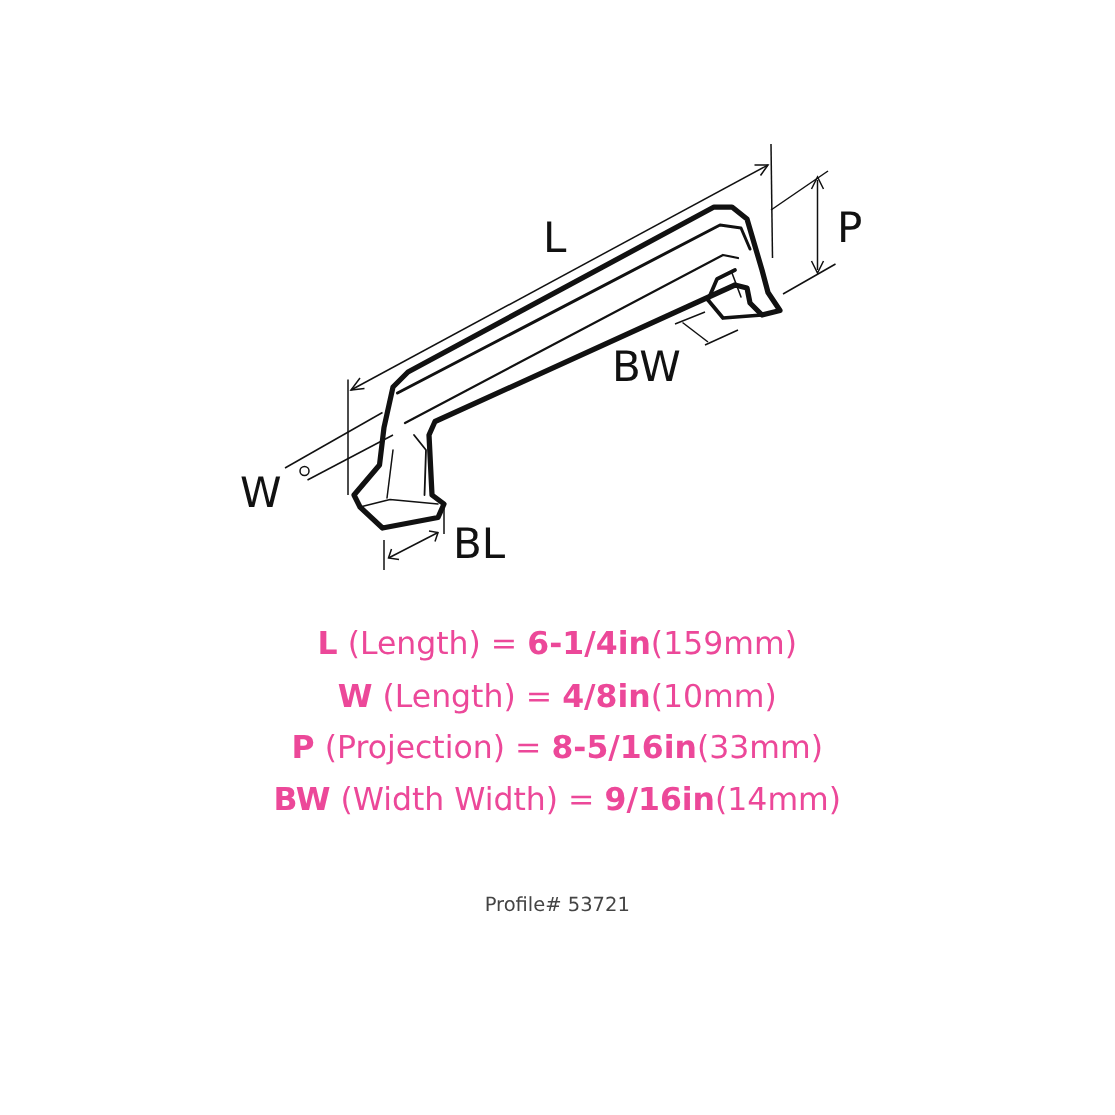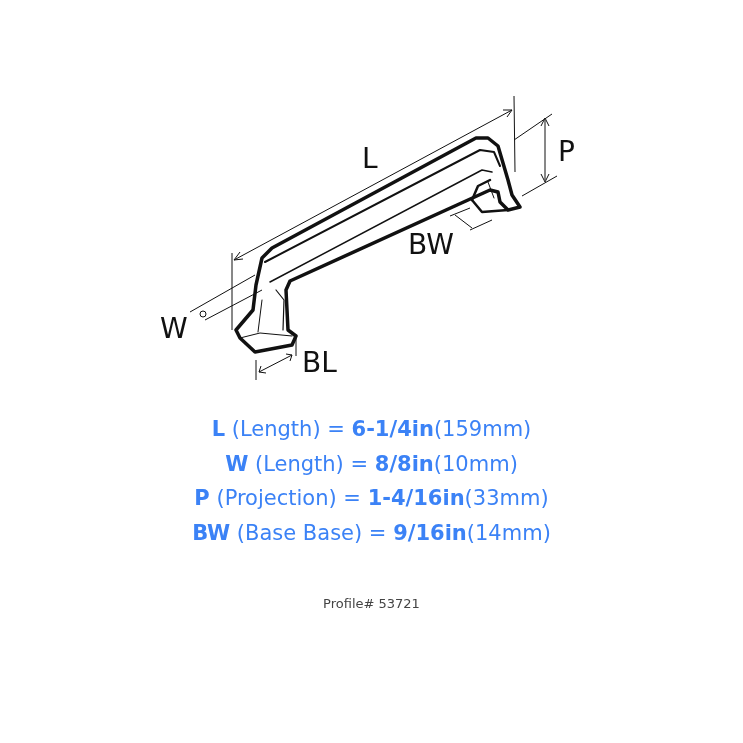--- a/index.html
+++ b/index.html
@@ -1,20 +1,20 @@
 <!DOCTYPE html>
 <html><head>
 <meta charset="utf-8">
 <style>
   html, body { margin:0; padding:0; background:#ffffff; }
   body { width:743px; height:743px; position:relative; overflow:hidden; font-family:"DejaVu Sans", sans-serif; color:#111; }
   .diagram { position:absolute; left:0; top:0; width:743px; height:400px; }
   .lbl { position:absolute; font-size:28px; color:#111; font-weight:normal; }
   .specs { position:absolute; left:0; top:412px; width:743px; text-align:center; }
-  .spec-line { font-size:21px; line-height:34.5px; white-space:nowrap; color:#3b82f6; }
+  .spec-line { font-size:21px; line-height:34.5px; white-space:nowrap; color:#ec4899; }
   .spec-line .key { font-weight:bold; }
   .spec-line .val { font-weight:bold; }
   .profile { position:absolute; left:0; top:596px; width:743px; text-align:center; font-size:13px; color:#444; }
 </style>
 </head>
 <body>
 
 <div class="diagram">
   <svg width="743" height="400" viewBox="0 0 743 400">
     <g fill="none" stroke="#111" stroke-linecap="round" stroke-linejoin="round">
@@ -67,23 +67,23 @@
   <div class="lbl" style="left:408px;top:228px;">BW</div>
   <div class="lbl" style="left:160px;top:312px;">W</div>
   <div class="lbl" style="left:302px;top:346px;">BL</div>
 </div>
 
 <div class="specs">
   <div class="spec-line">
     <span class="key">L</span><span> (Length) = </span><span class="val">6-1/4in</span><span>(159mm)</span>
   </div>
   <div class="spec-line">
-    <span class="key">W</span><span> (Length) = </span><span class="val">8/8in</span><span>(10mm)</span>
+    <span class="key">W</span><span> (Length) = </span><span class="val">4/8in</span><span>(10mm)</span>
   </div>
   <div class="spec-line">
-    <span class="key">P</span><span> (Projection) = </span><span class="val">1-4/16in</span><span>(33mm)</span>
+    <span class="key">P</span><span> (Projection) = </span><span class="val">8-5/16in</span><span>(33mm)</span>
   </div>
   <div class="spec-line">
-    <span class="key">BW</span><span> (Base Base) = </span><span class="val">9/16in</span><span>(14mm)</span>
+    <span class="key">BW</span><span> (Width Width) = </span><span class="val">9/16in</span><span>(14mm)</span>
   </div>
 </div>
 
 <div class="profile">Profile# 53721</div>
 
 </body></html>

